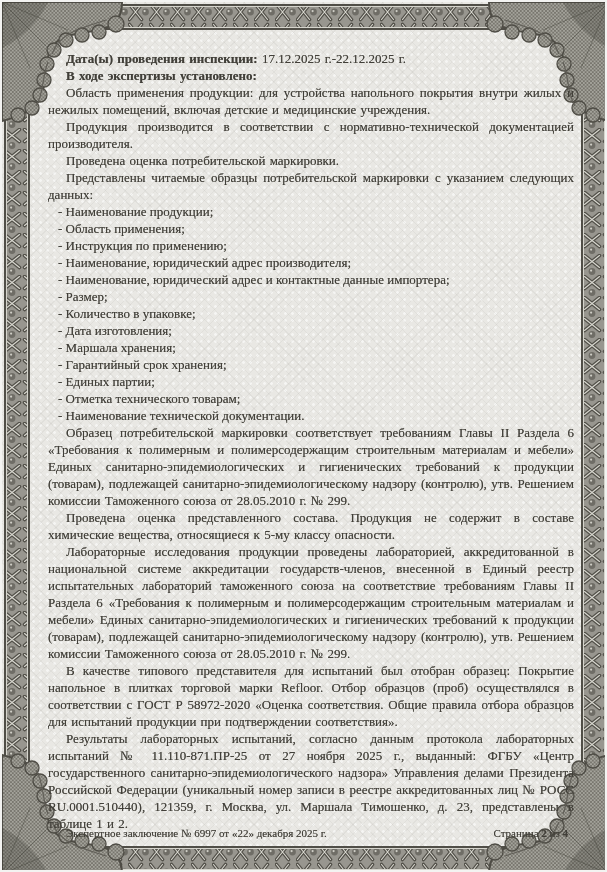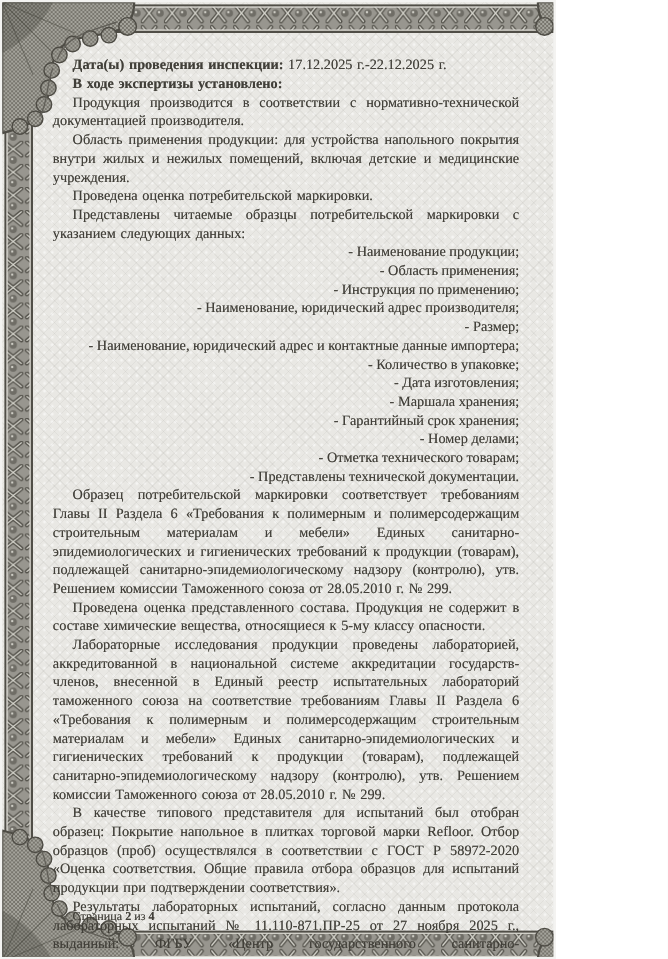--- a/index.html
+++ b/index.html
@@ -1,18 +1,18 @@
 <!DOCTYPE html>
 <html><head>
 <meta charset="utf-8">
 <style>
   html,body{margin:0;padding:0;background:#ffffff;}
   .page{
     position:relative;
-    width:505px;height:872px;
+    width:607px;height:872px;
     box-sizing:border-box;
     border:2px solid #f3f3f1;
     overflow:hidden;
     font-family:"Liberation Serif","DejaVu Serif",serif;
     color:#413f39;
     background-color:#e9e8e4;
     background-image:
       repeating-linear-gradient(45deg, rgba(110,108,100,.07) 0 1px, transparent 1px 7px),
       repeating-linear-gradient(-45deg, rgba(110,108,100,.07) 0 1px, transparent 1px 7px),
       radial-gradient(rgba(255,255,255,.55) 1px, transparent 1.7px);
@@ -20,21 +20,21 @@
   }
   .border-svg{position:absolute;left:0;top:0;width:607px;height:872px;pointer-events:none;}
   .content{
     position:absolute;left:46px;right:31px;top:48px;
     font-size:13px;line-height:17px;
     text-shadow:0 0 .6px rgba(72,70,62,.65);
   }
   .para{margin:0;text-indent:18px;text-align:justify;word-spacing:1px;}
   .para.bold{font-weight:bold;}
   .para b{font-weight:bold;}
-  .list-item{margin:0;padding-left:10px;text-align:right;}
+  .list-item{margin:0;padding-left:10px;text-align:left;}
   .footer{
     position:absolute;left:64px;right:37px;bottom:30px;
     font-size:11px;line-height:13px;
     display:flex;justify-content:space-between;align-items:baseline;
     text-shadow:0 0 .5px rgba(72,70,62,.6);
   }
   .footer b{font-weight:bold;}
 </style>
 </head>
 <body>
@@ -115,46 +115,47 @@
     <use href="#cornerTL"></use>
     <use href="#cornerTL" transform="translate(607,0) scale(-1,1)"></use>
     <use href="#cornerTL" transform="translate(0,872) scale(1,-1)"></use>
     <use href="#cornerTL" transform="translate(607,872) scale(-1,-1)"></use>
   </svg>
 
   <div class="content">
     <p class="para"><b>Дата(ы) проведения инспекции:</b><span> 17.12.2025 г.-22.12.2025 г.</span></p>
     <p class="para bold">В ходе экспертизы установлено:</p>
     <div>
+        <p class="para">Область применения продукции: для устройства напольного покрытия внутри жилых и нежилых помещений, включая детские и медицинские учреждения.</p>
         <p class="para">Продукция производится в соответствии с нормативно-технической документацией производителя.</p>
-        <p class="para">Область применения продукции: для устройства напольного покрытия внутри жилых и нежилых помещений, включая детские и медицинские учреждения.</p>
         <p class="para">Проведена оценка потребительской маркировки.</p>
         <p class="para">Представлены читаемые образцы потребительской маркировки с указанием следующих данных:</p>
       </div>
     <div>
         <p class="list-item">- Наименование продукции;</p>
         <p class="list-item">- Область применения;</p>
         <p class="list-item">- Инструкция по применению;</p>
         <p class="list-item">- Наименование, юридический адрес производителя;</p>
+        <p class="list-item">- Наименование, юридический адрес и контактные данные импортера;</p>
         <p class="list-item">- Размер;</p>
-        <p class="list-item">- Наименование, юридический адрес и контактные данные импортера;</p>
         <p class="list-item">- Количество в упаковке;</p>
         <p class="list-item">- Дата изготовления;</p>
         <p class="list-item">- Маршала хранения;</p>
         <p class="list-item">- Гарантийный срок хранения;</p>
-        <p class="list-item">- Номер делами;</p>
+        <p class="list-item">- Единых партии;</p>
         <p class="list-item">- Отметка технического товарам;</p>
-        <p class="list-item">- Представлены технической документации.</p>
+        <p class="list-item">- Наименование технической документации.</p>
       </div>
     <div>
         <p class="para">Образец потребительской маркировки соответствует требованиям Главы II Раздела 6 «Требования к полимерным и полимерсодержащим строительным материалам и мебели» Единых санитарно-эпидемиологических и гигиенических требований к продукции (товарам), подлежащей санитарно-эпидемиологическому надзору (контролю), утв. Решением комиссии Таможенного союза от 28.05.2010 г. № 299.</p>
         <p class="para">Проведена оценка представленного состава. Продукция не содержит в составе химические вещества, относящиеся к 5-му классу опасности.</p>
         <p class="para">Лабораторные исследования продукции проведены лабораторией, аккредитованной в национальной системе аккредитации государств-членов, внесенной в Единый реестр испытательных лабораторий таможенного союза на соответствие требованиям Главы II Раздела 6 «Требования к полимерным и полимерсодержащим строительным материалам и мебели» Единых санитарно-эпидемиологических и гигиенических требований к продукции (товарам), подлежащей санитарно-эпидемиологическому надзору (контролю), утв. Решением комиссии Таможенного союза от 28.05.2010 г. № 299.</p>
         <p class="para">В качестве типового представителя для испытаний был отобран образец: Покрытие напольное в плитках торговой марки Refloor. Отбор образцов (проб) осуществлялся в соответствии с ГОСТ Р 58972-2020 «Оценка соответствия. Общие правила отбора образцов для испытаний продукции при подтверждении соответствия».</p>
         <p class="para">Результаты лабораторных испытаний, согласно данным протокола лабораторных испытаний № 11.110-871.ПР-25 от 27 ноября 2025 г., выданный: ФГБУ «Центр государственного санитарно-эпидемиологического надзора» Управления делами Президента Российской Федерации (уникальный номер записи в реестре аккредитованных лиц № РОСС RU.0001.510440), 121359, г. Москва, ул. Маршала Тимошенко, д. 23, представлены в таблице 1 и 2.</p>
       </div>
   </div>
 
   <div class="footer">
+    <span>Экспертное заключение № 6997 от «22» декабря 2025 г.</span>
     <span><span>Страница</span> <b>2</b> <span>из</span> <b>4</b></span>
   </div>
 
 </div>
 
 </body></html>

